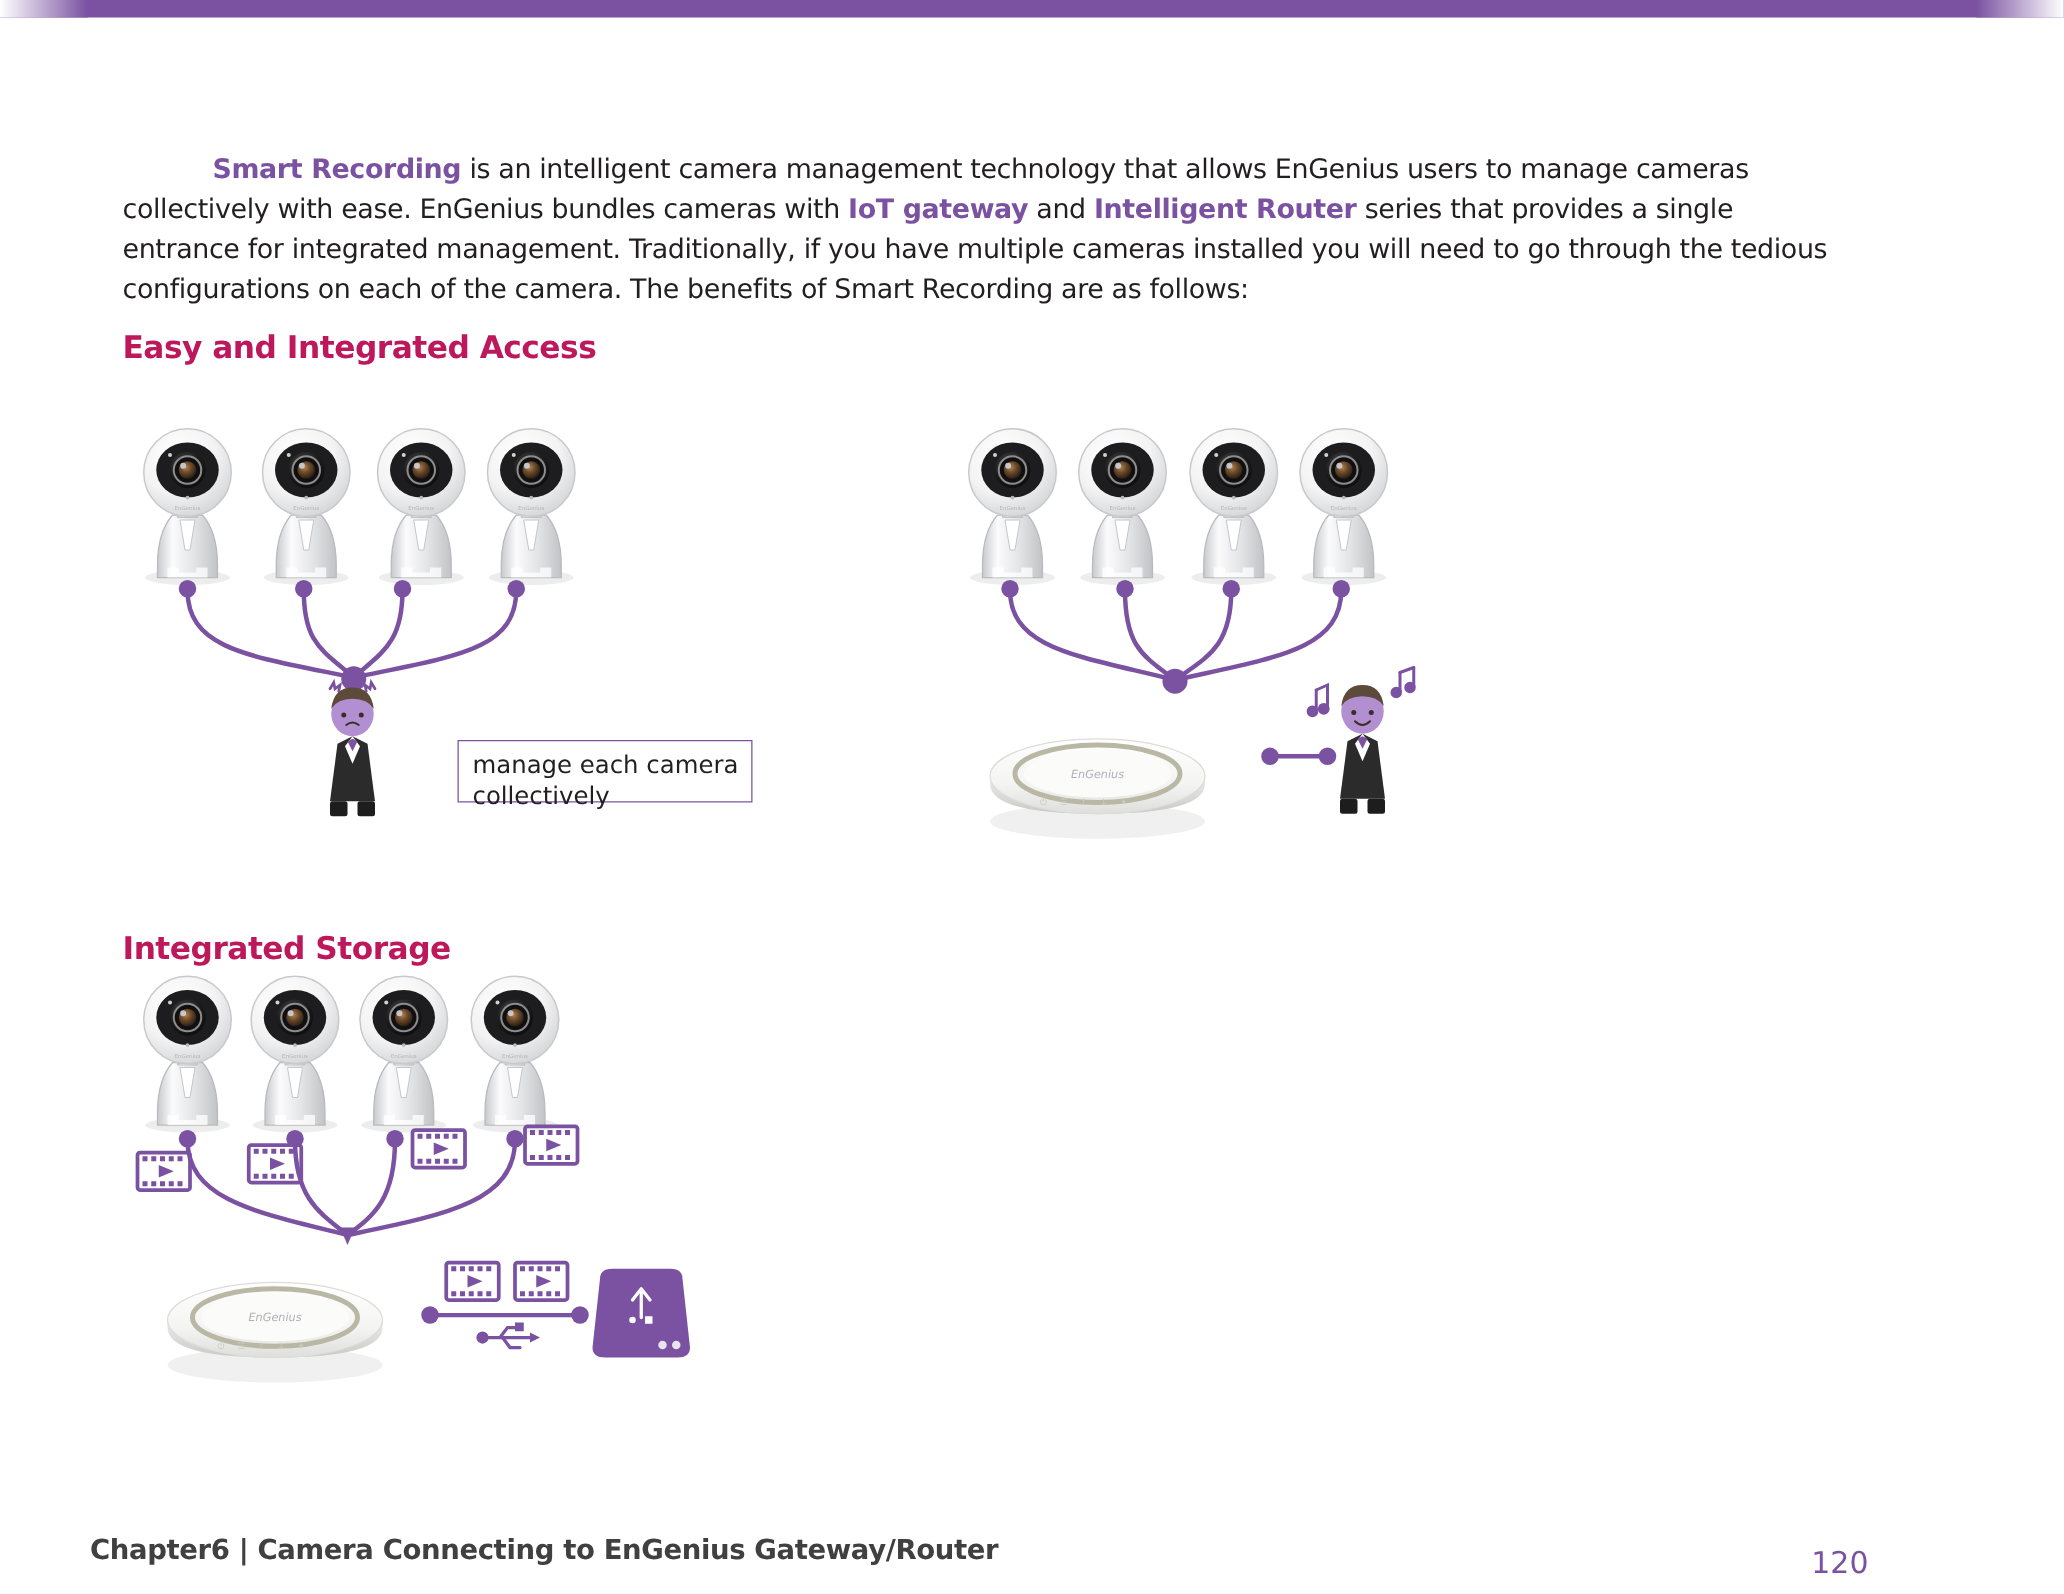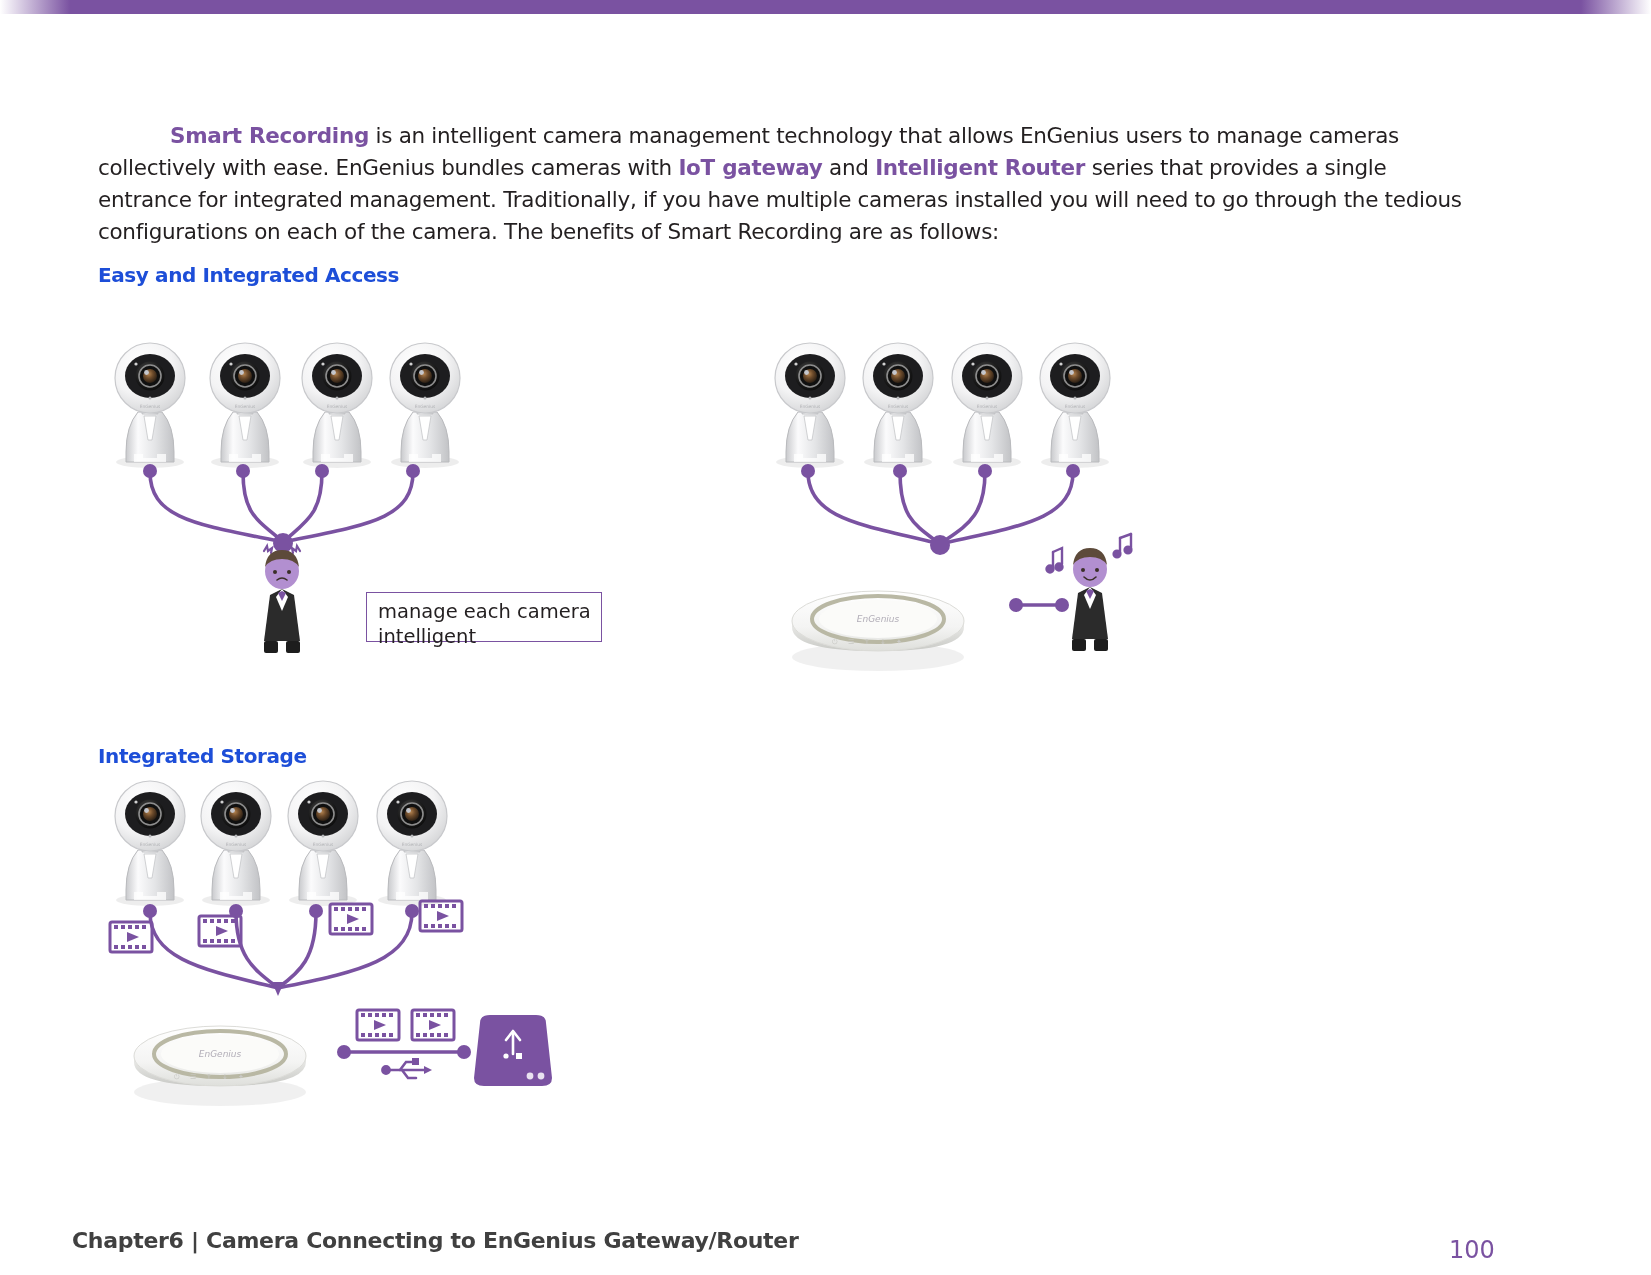--- a/index.html
+++ b/index.html
@@ -58,23 +58,23 @@
   .hl {
     color: #7a52a1;
     font-weight: bold;
   }
 
   h2.section {
     position: absolute;
     left: 98px;
     margin: 0;
     font-family: "DejaVu Sans", sans-serif;
-    font-size: 20px;
+    font-size: 25px;
     font-weight: bold;
-    color: #1d4ed8;
+    color: #be185d;
     letter-spacing: -0.4px;
   }
   h2.sec-access  { top: 263px; }
   h2.sec-storage { top: 744px; }
 
   
   .callout {
     position: absolute;
     border: 1.6px solid #7a52a1;
     background: #ffffff;
@@ -292,21 +292,21 @@
       <path d="M1120 218 l11 -4"></path>
       <circle cx="1117" cy="234" r="3.4" fill="#7a52a1"></circle>
       <circle cx="1128" cy="230" r="3.4" fill="#7a52a1"></circle>
     </g>
 
     <use href="#person-happy" x="1056" y="223"></use>
   </svg>
 
   <div class="callout callout-left">
     <span>manage each camera</span><br>
-    <span>intelligent</span>
+    <span>collectively</span>
   </div>
 
   <svg class="diagram diag-storage" viewBox="0 0 700 340">
     <defs>
       <g id="filmclip">
         <rect x="0" y="0" width="42" height="30" rx="2" fill="none" stroke="#7a52a1" stroke-width="3"></rect>
         <g fill="#7a52a1">
           <rect x="4" y="3" width="4" height="4"></rect>
             <rect x="11" y="3" width="4" height="4"></rect>
           <rect x="18" y="3" width="4" height="4"></rect>
@@ -372,15 +372,15 @@
       <path d="M513 262 l0 22" stroke="#ffffff" stroke-width="2.6" stroke-linecap="round"></path>
       <path d="M506 270 l7 -9 7 9" stroke="#ffffff" stroke-width="2.6" fill="none" stroke-linecap="round" stroke-linejoin="round"></path>
       <circle cx="506" cy="286" r="2.6" fill="#ffffff"></circle>
       <rect x="516" cy="0" y="283" width="6" height="6" fill="#ffffff"></rect>
       <circle cx="530" cy="306" r="3.4" fill="#e9e2f0"></circle>
       <circle cx="541" cy="306" r="3.4" fill="#e9e2f0"></circle>
     </g>
   </svg>
 
   <div class="footer-text">Chapter6  |  Camera Connecting to EnGenius Gateway/Router</div>
-  <div class="footer-page">100</div>
+  <div class="footer-page">120</div>
 
 </div>
 
 </body></html>

